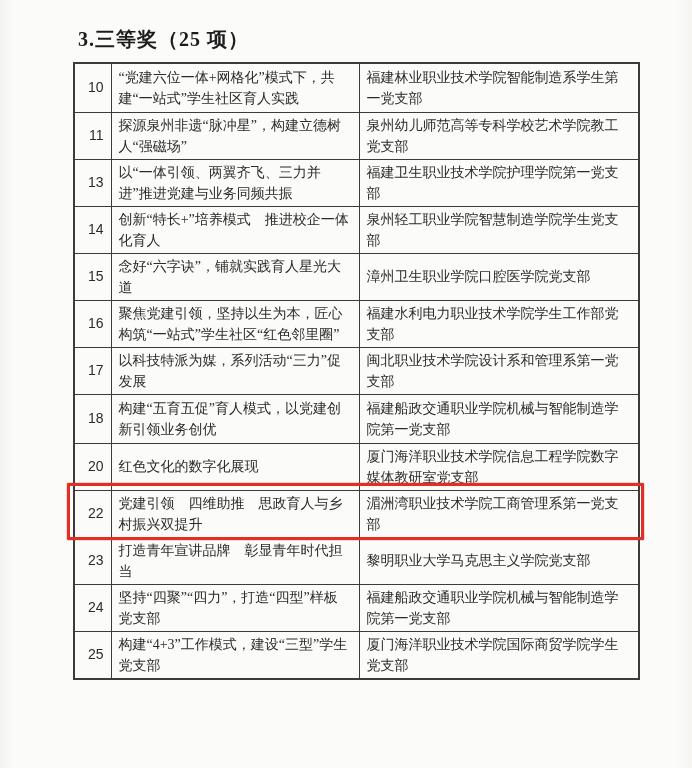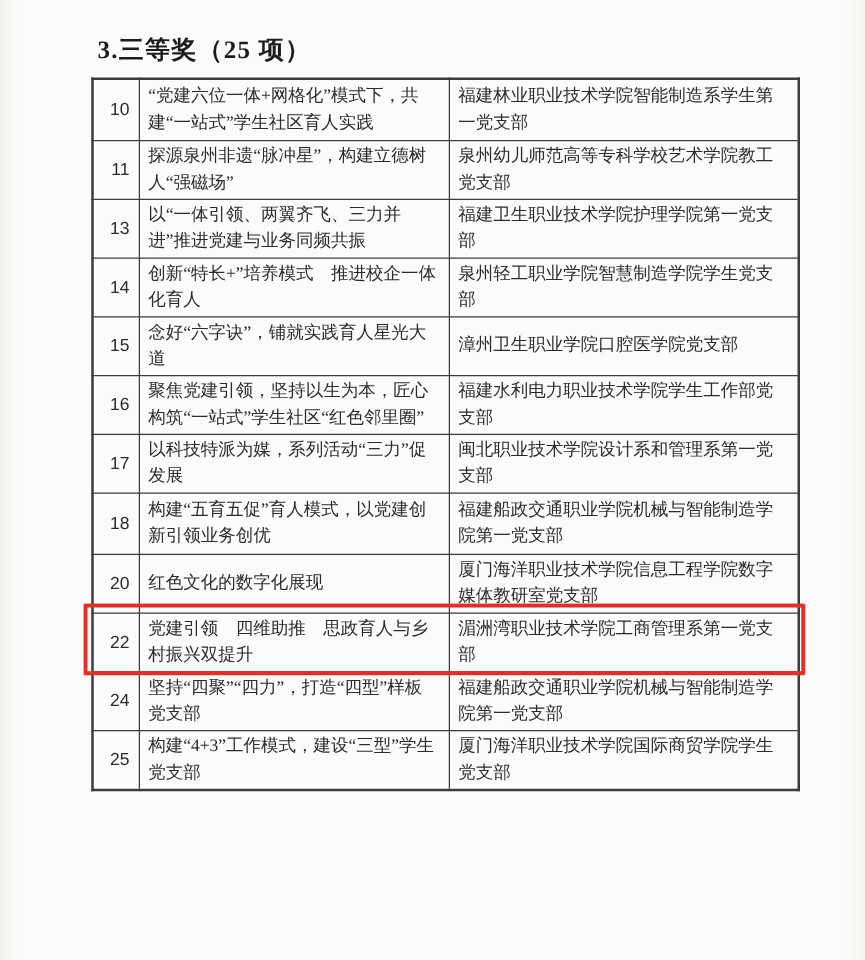--- a/index.html
+++ b/index.html
@@ -125,20 +125,25 @@
             <td class="num-cell">20</td>
             <td class="project-cell">红色文化的数字化展现</td>
             <td class="org-cell">厦门海洋职业技术学院信息工程学院数字媒体教研室党支部</td>
           </tr>
           <tr>
             <td class="num-cell">22</td>
             <td class="project-cell">党建引领　四维助推　思政育人与乡村振兴双提升</td>
             <td class="org-cell">湄洲湾职业技术学院工商管理系第一党支部</td>
           </tr>
           <tr>
+            <td class="num-cell">23</td>
+            <td class="project-cell">打造青年宣讲品牌　彰显青年时代担当</td>
+            <td class="org-cell">黎明职业大学马克思主义学院党支部</td>
+          </tr>
+          <tr>
             <td class="num-cell">24</td>
             <td class="project-cell">坚持“四聚”“四力”，打造“四型”样板党支部</td>
             <td class="org-cell">福建船政交通职业学院机械与智能制造学院第一党支部</td>
           </tr>
           <tr>
             <td class="num-cell">25</td>
             <td class="project-cell">构建“4+3”工作模式，建设“三型”学生党支部</td>
             <td class="org-cell">厦门海洋职业技术学院国际商贸学院学生党支部</td>
           </tr>
         </tbody>

